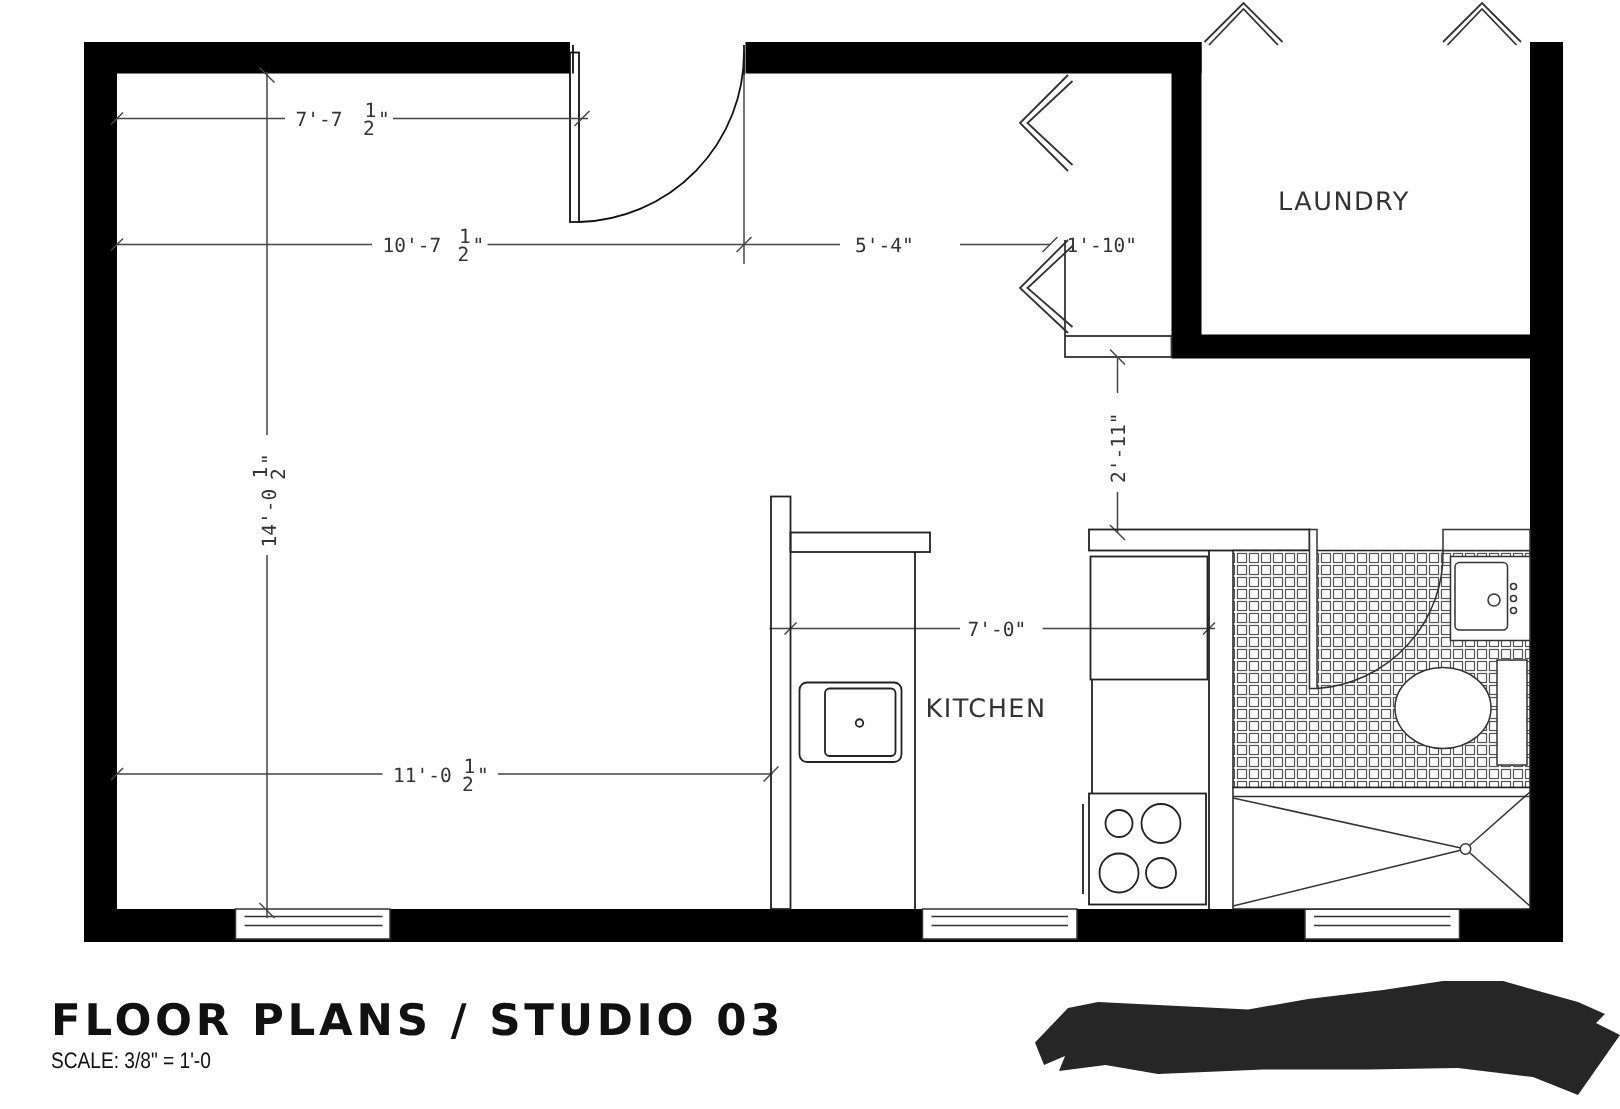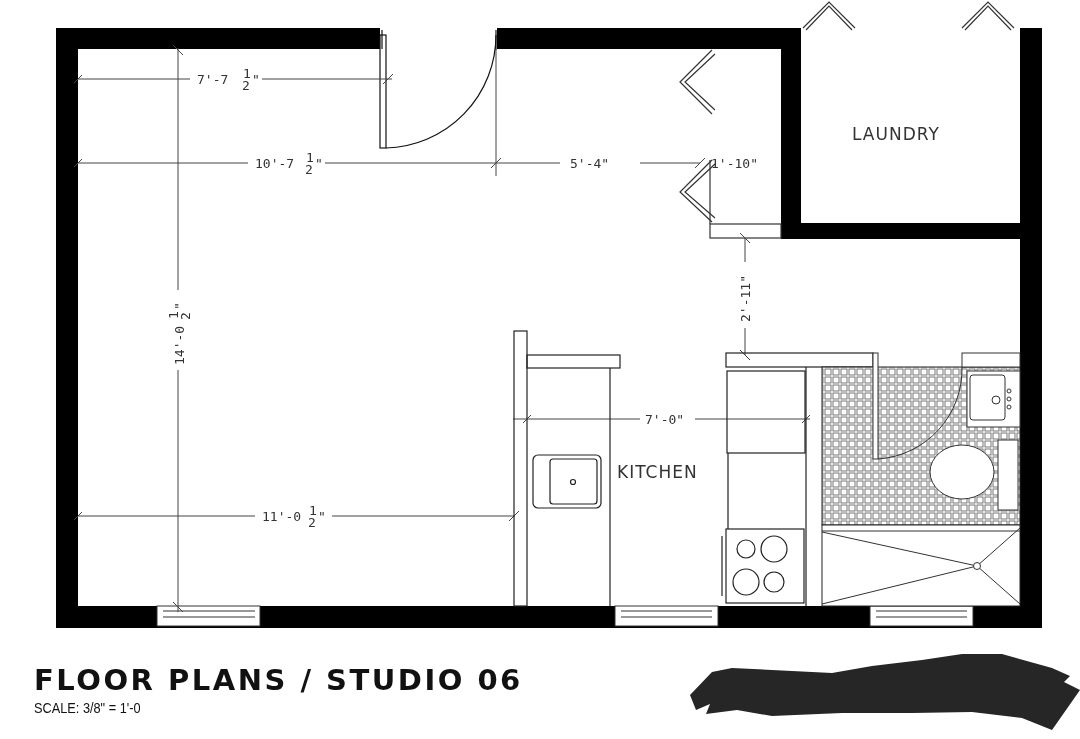--- a/index.html
+++ b/index.html
@@ -172,19 +172,19 @@
     <text class="dimtxt" x="309" y="515" font-size="9">1</text>
     <text class="dimtxt" x="308" y="527" font-size="10">2</text>
     <text class="dimtxt" x="318" y="521">"</text>
   </g>
 
   <text class="roomtxt" x="852" y="140">LAUNDRY</text>
   <text class="roomtxt" x="617" y="478">KITCHEN</text>
 </svg>
 
 <div id="title-block">
-  <h1 id="title">FLOOR PLANS / STUDIO 06</h1>
+  <h1 id="title">FLOOR PLANS / STUDIO 03</h1>
   <div id="scale">SCALE: 3/8" = 1'-0</div>
 </div>
 
 <svg id="brush" width="398" height="95" viewBox="0 0 398 95">
   <path fill="#262626" d="M8 55 L30 32 L50 28 L150 33 L190 26 L240 20 L280 14 L320 14 L370 28 L388 36 L382 42 L398 50 L370 90 L340 78 L290 72 L230 73 L160 73 L90 76 L55 70 L24 74 L28 64 L14 70 Z"></path>
 </svg>
 
 </body></html>

